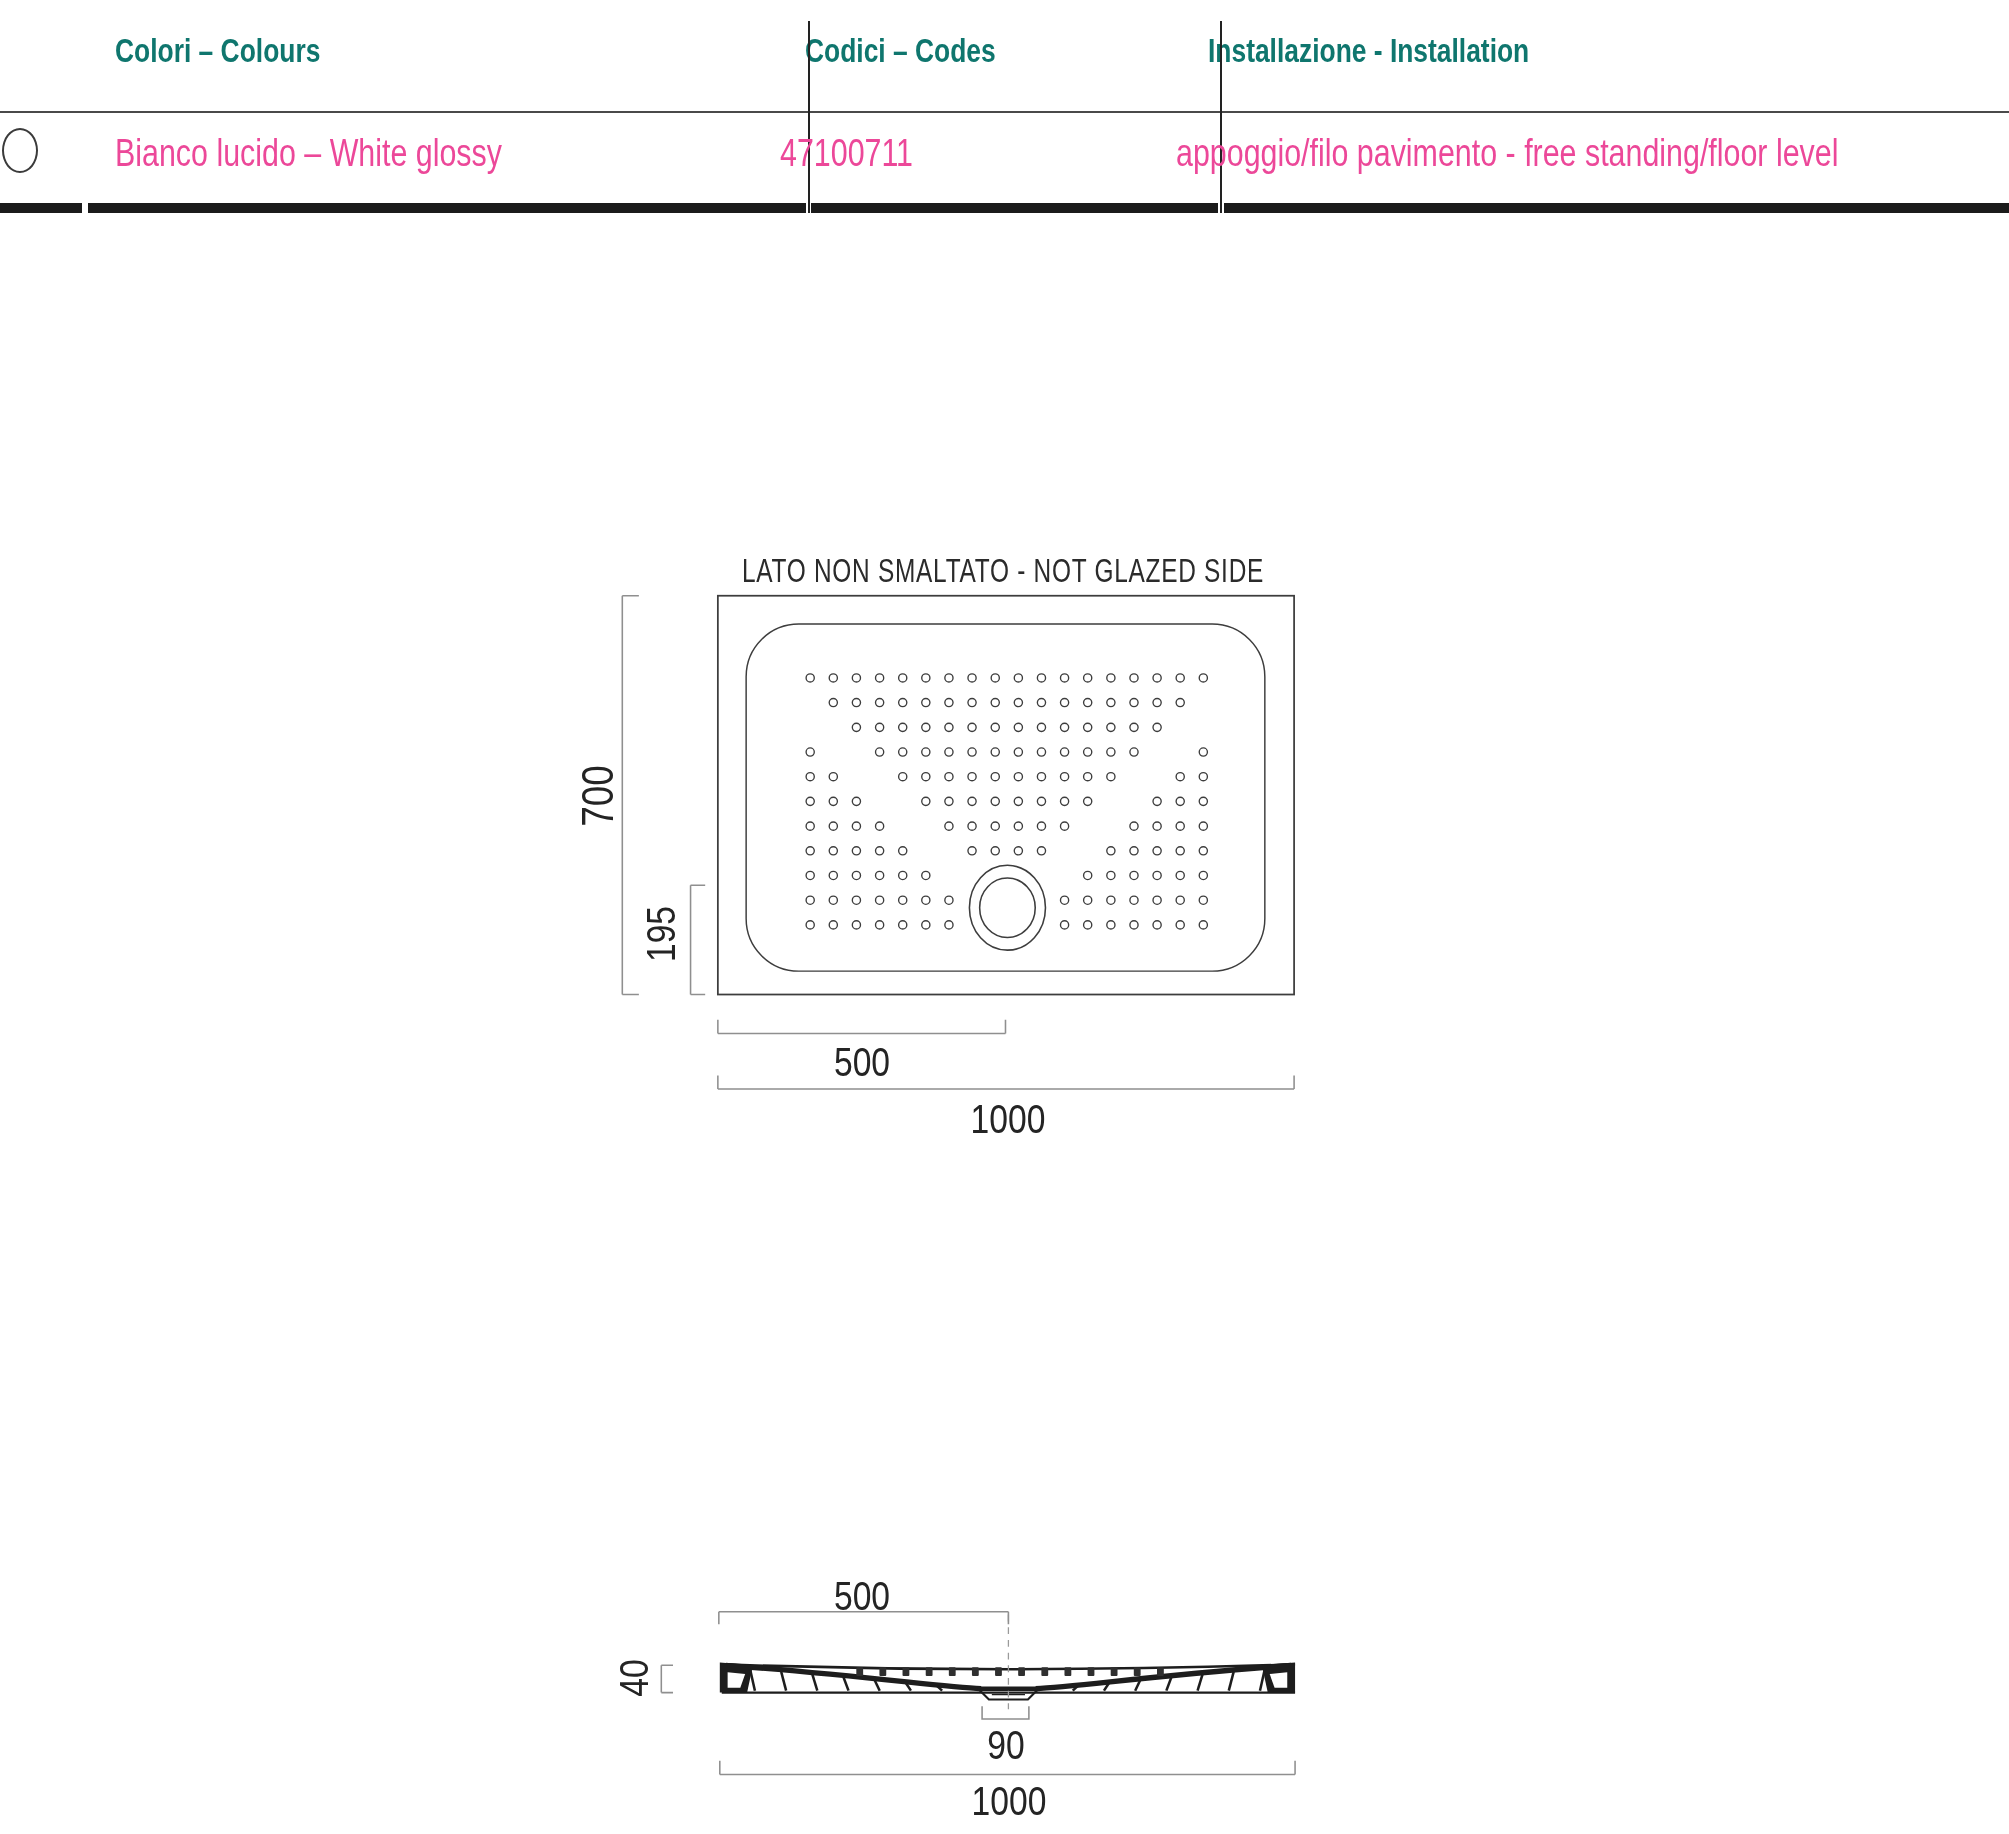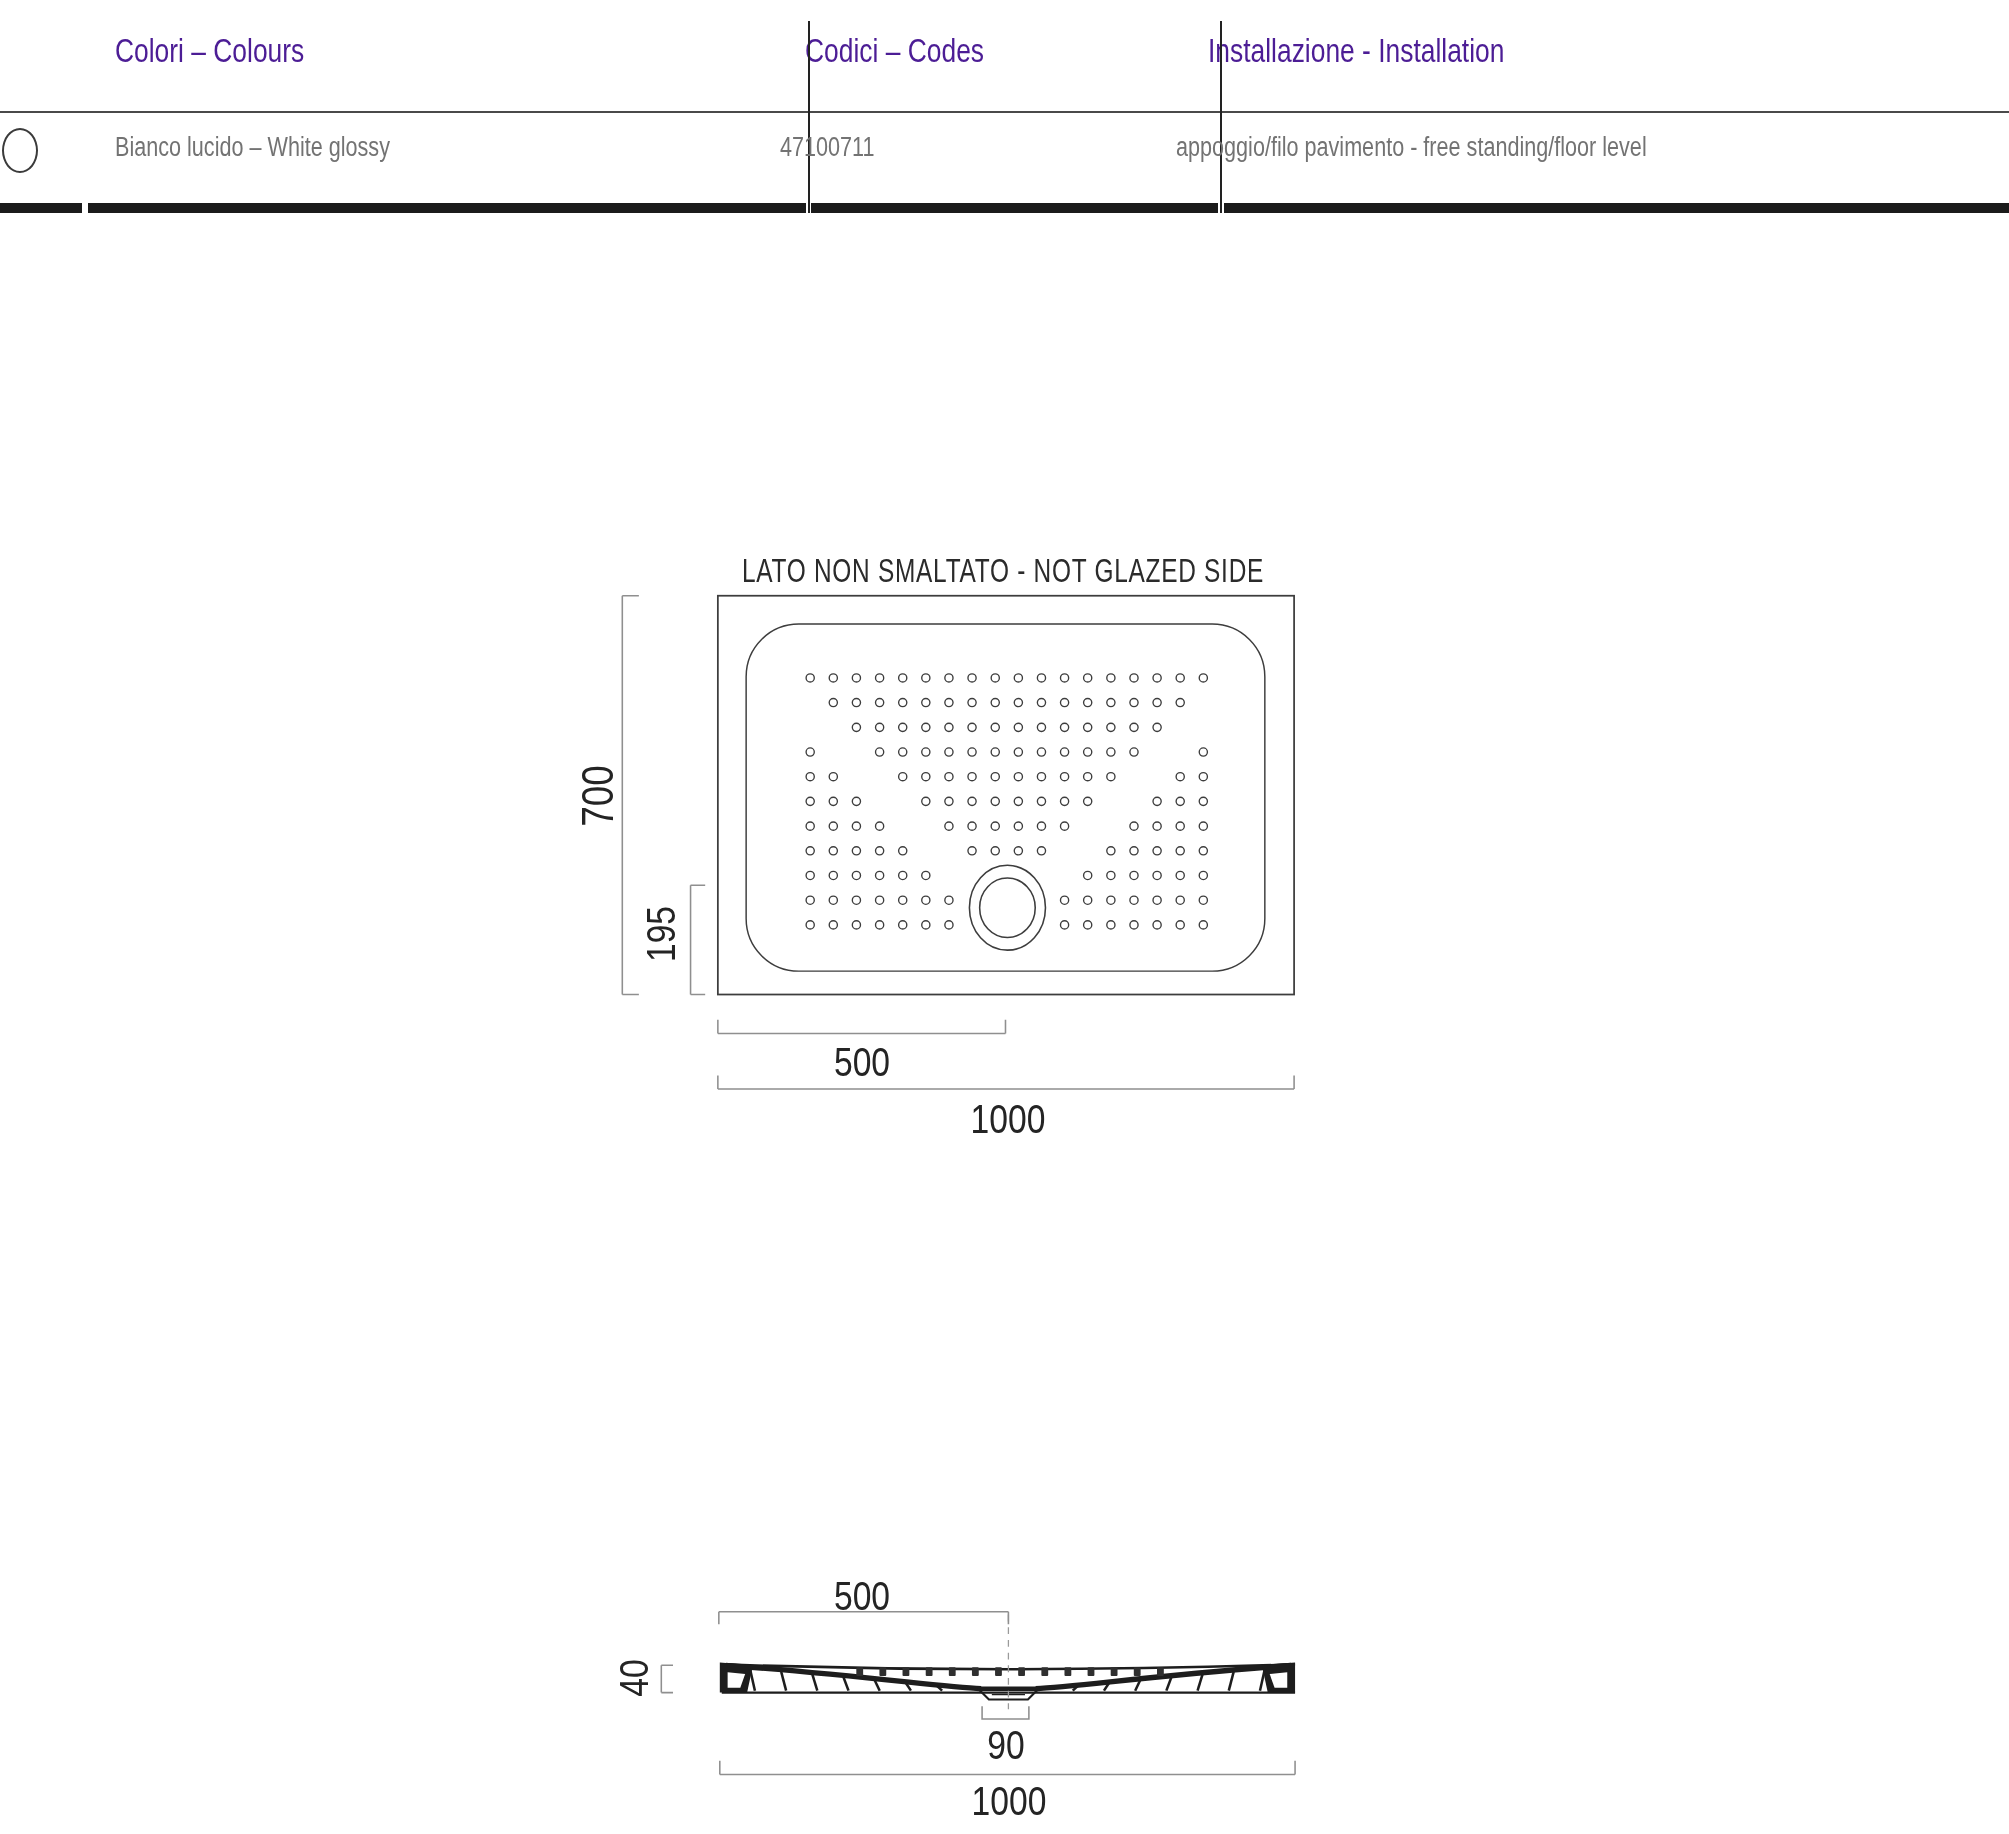--- a/index.html
+++ b/index.html
@@ -2,22 +2,22 @@
 <html><head>
 <meta charset="utf-8">
 <style>
   html,body{margin:0;padding:0;}
   body{
     width:2010px;height:1834px;position:relative;background:#ffffff;
     font-family:"Liberation Sans","DejaVu Sans",sans-serif;overflow:hidden;
   }
   .abs{position:absolute;}
   
-  .hdr-cell{position:absolute;top:32px;font-size:33px;font-weight:normal;color:#4c1d95;white-space:nowrap;}
-  .row-cell{position:absolute;top:132px;font-size:27px;font-weight:normal;color:#737373;white-space:nowrap;}
+  .hdr-cell{position:absolute;top:32px;font-size:33px;font-weight:bold;color:#0f766e;white-space:nowrap;}
+  .row-cell{position:absolute;top:132px;font-size:38px;font-weight:normal;color:#ec4899;white-space:nowrap;}
   .cond{display:inline-block;transform:scaleX(0.80);transform-origin:0 50%;white-space:nowrap;}
   .vline{position:absolute;top:20.5px;width:2px;height:192px;background:#222;}
   .hline{position:absolute;top:111px;left:0;width:2010px;height:2px;background:#4a4a4a;}
   .bar-seg{position:absolute;top:203px;height:9.8px;background:#1b1b1b;}
   .swatch{position:absolute;left:2px;top:128px;width:36px;height:45px;border:2px solid #3b3b3b;border-radius:50%;background:#fff;box-sizing:border-box;}
   
   .dimnum{position:absolute;font-size:41px;color:#242424;white-space:nowrap;
           transform:translate(-50%,-50%) scaleX(0.82);}
   .dimnum.big{font-size:45px;}
   .dimnum.vert{transform:translate(-50%,-50%) rotate(-90deg) scaleX(0.82);}

